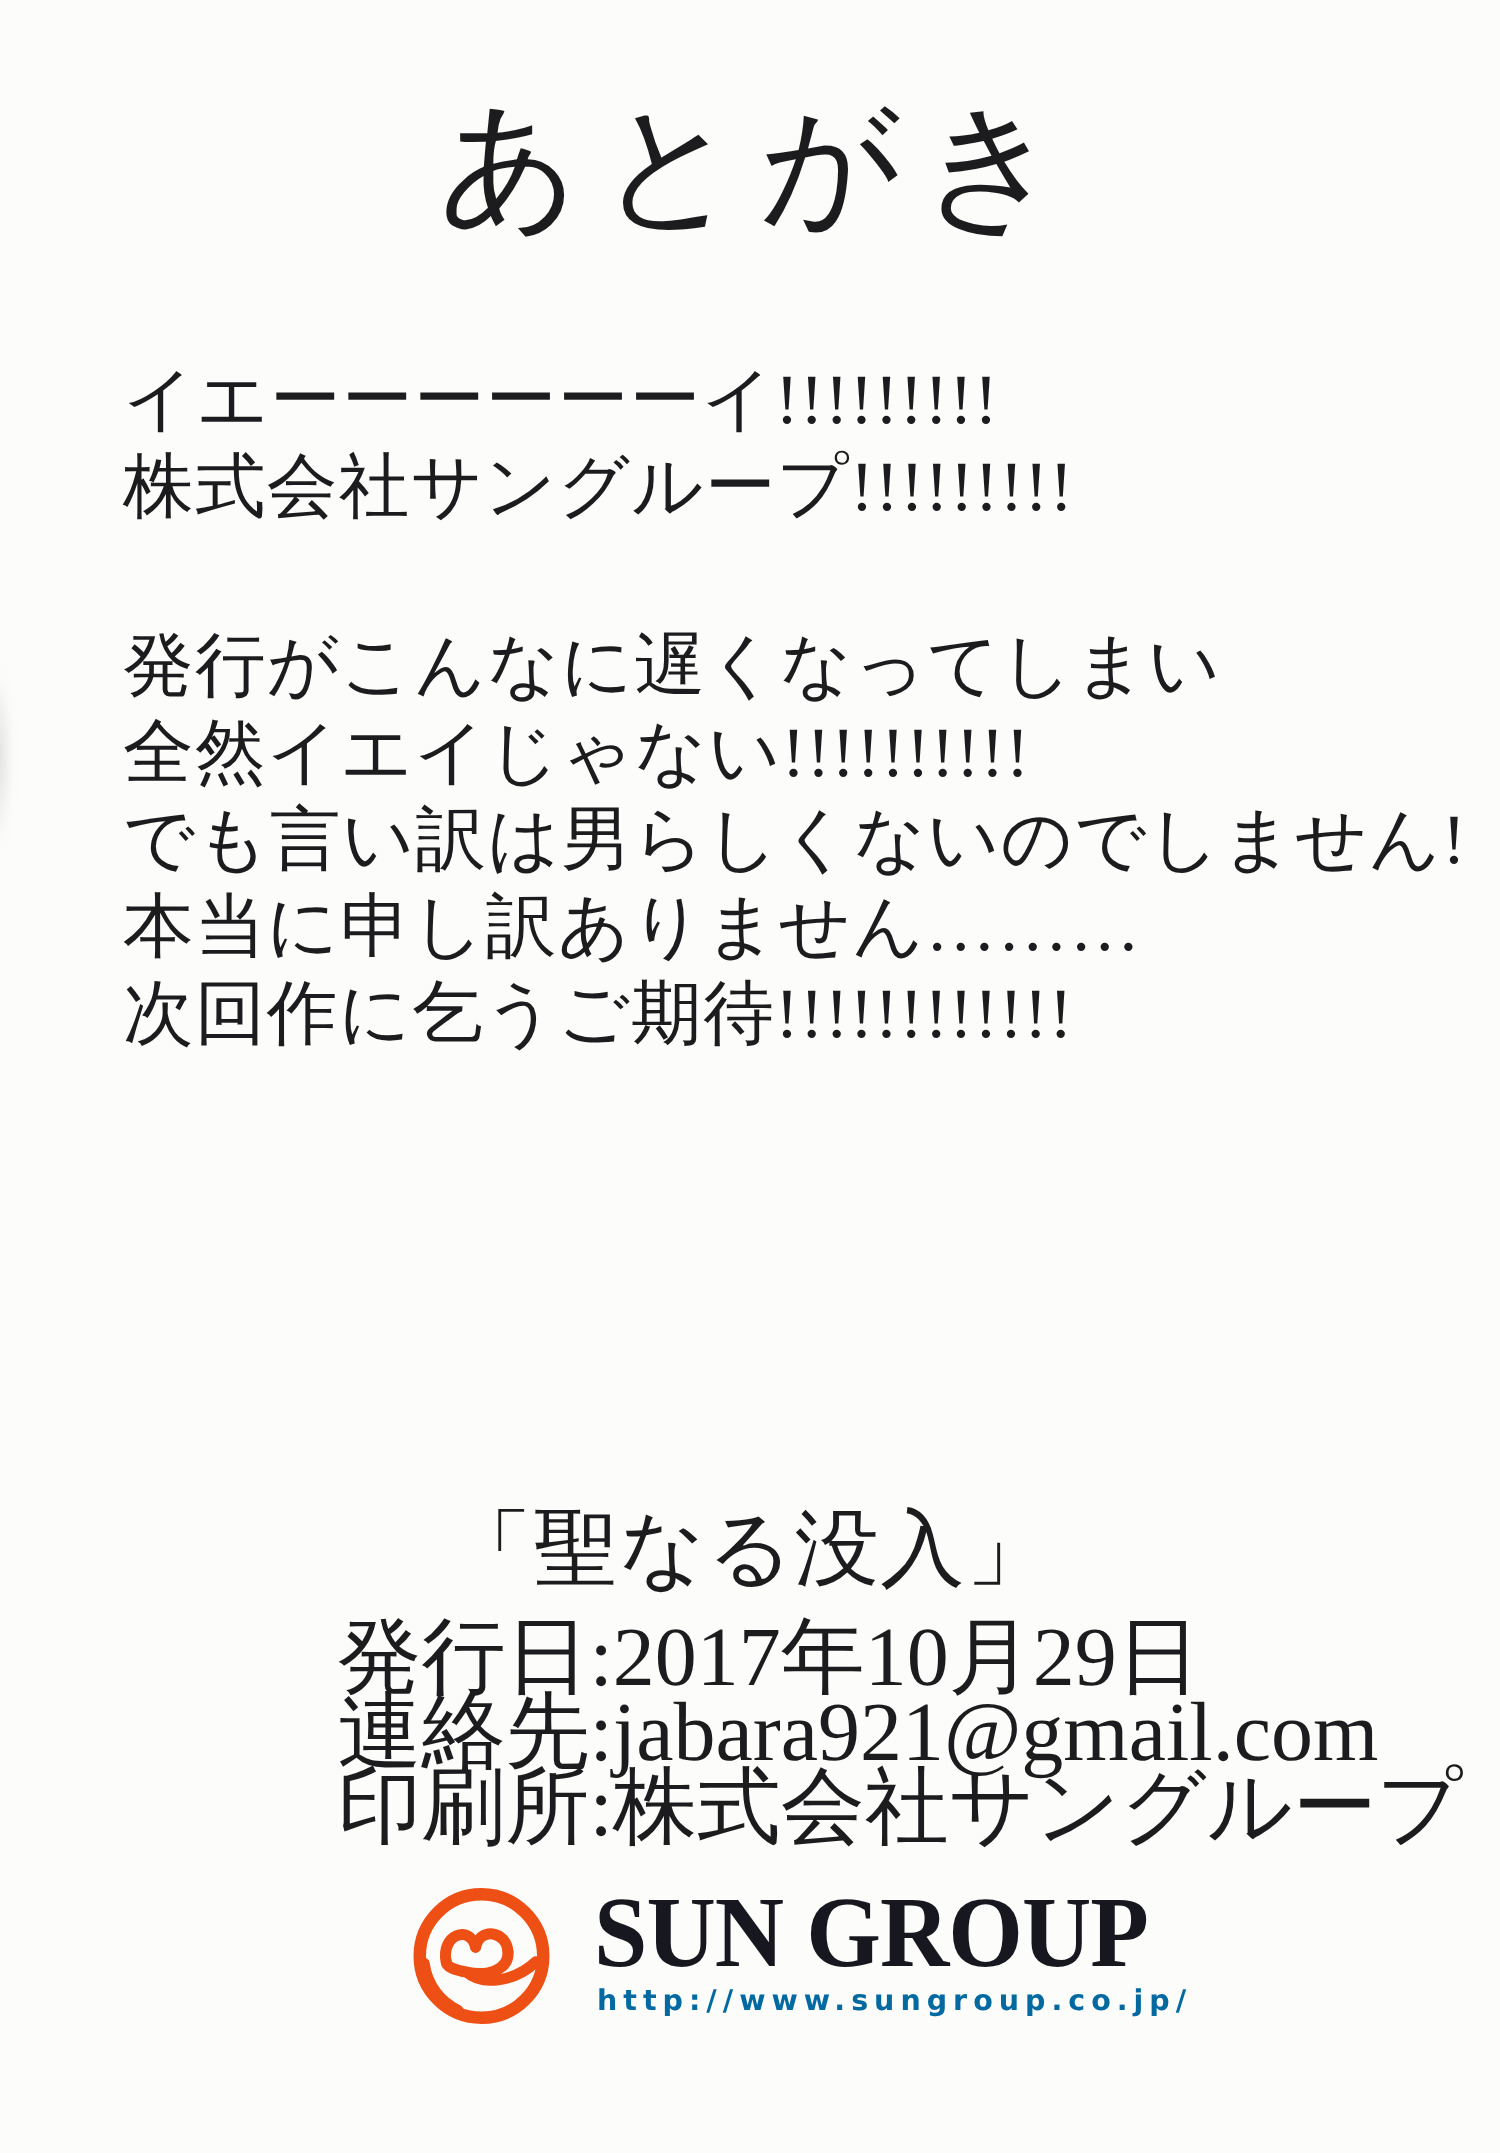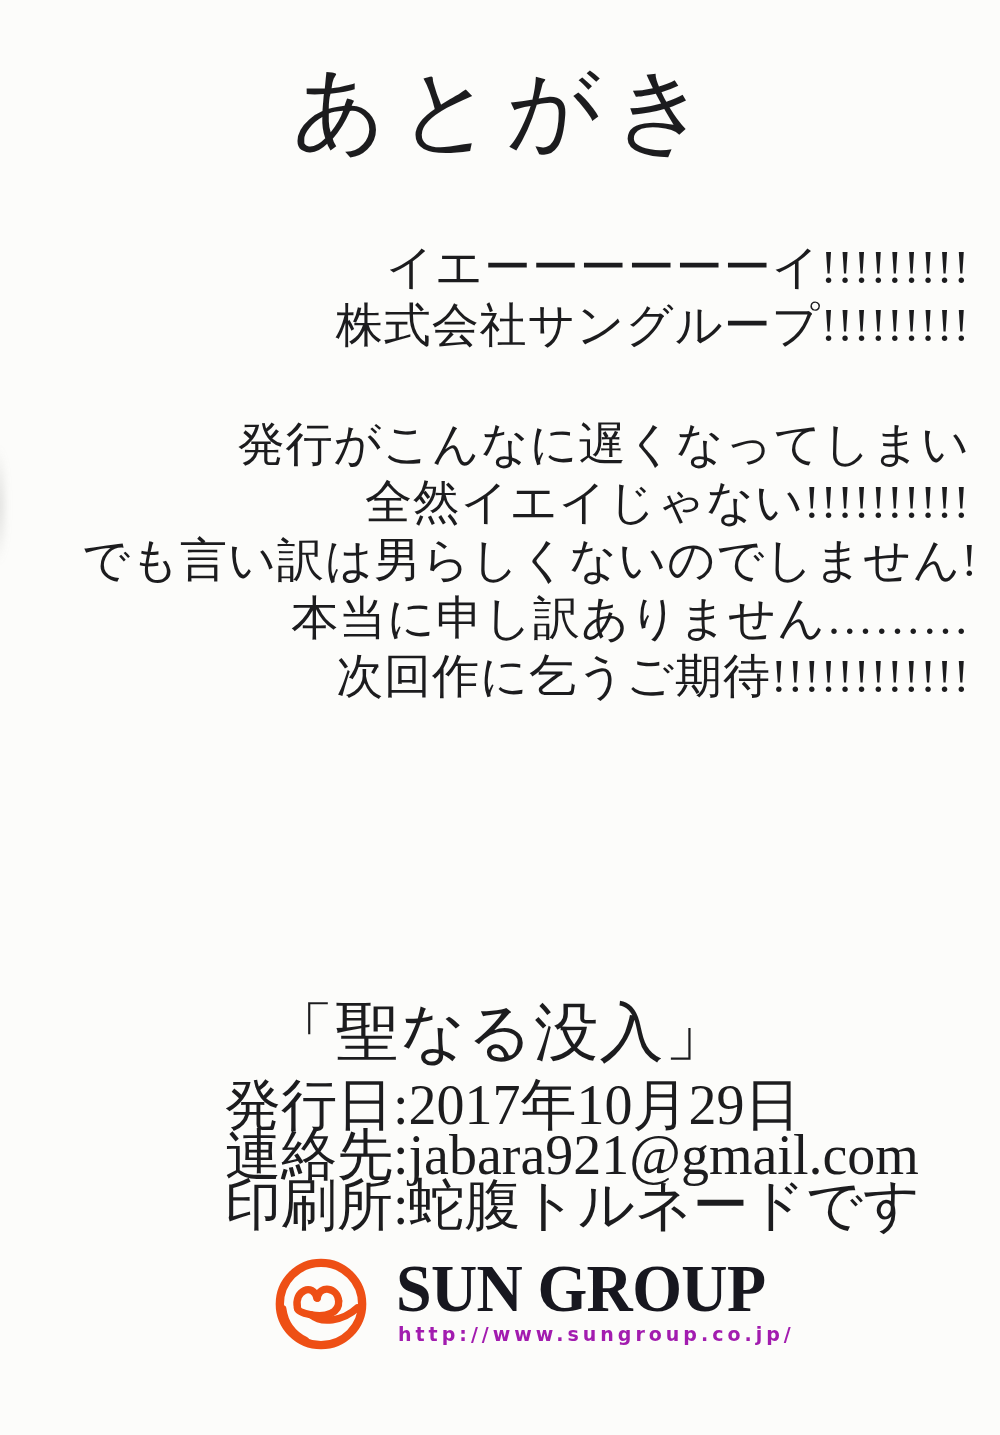--- a/index.html
+++ b/index.html
@@ -40,33 +40,32 @@
     white-space: nowrap;
   }
   .afterword {
     position: absolute;
     top: 238px;
     left: 82px;
     right: 30px;
     font-size: 47px;
     line-height: 58px;
     letter-spacing: 0.02em;
-    text-align: right;
   }
   .afterword p { margin: 0; white-space: nowrap; }
   .para-gap { height: 61px; }
   .colophon {
     position: absolute;
     top: 998px;
     left: 0;
     width: 100%;
   }
   .book-title {
     text-align: center;
-    font-size: 64px;
+    font-size: 56px;
     line-height: 70px;
     letter-spacing: 0.02em;
   }
   .colophon-lines {
     margin: 12px 0 0 225px;
     font-size: 56px;
     line-height: 50px;
   }
   .logo-row {
     position: absolute;
@@ -86,21 +85,21 @@
     letter-spacing: -0.01em;
     transform: scaleY(1.05);
     transform-origin: top left;
     white-space: nowrap;
   }
   .logo-url {
     font-family: "DejaVu Sans", "Liberation Sans", sans-serif;
     font-weight: 700;
     font-size: 19px;
     letter-spacing: 4px;
-    color: #a21caf;
+    color: #0369a1;
     margin: 4px 0 0 2px;
     white-space: nowrap;
   }
 </style>
 </head>
 <body style="background: rgb(252, 252, 250); color: rgb(28, 28, 30);">
 
 <div class="page">
 
   <div class="scan-artifact"></div>
@@ -116,21 +115,21 @@
     <p>でも言い訳は男らしくないのでしません!</p>
     <p>本当に申し訳ありません………</p>
     <p>次回作に乞うご期待!!!!!!!!!!!!</p>
   </div>
 
   <div class="colophon">
     <div class="book-title">「聖なる没入」</div>
     <div class="colophon-lines">
       <div>発行日:2017年10月29日</div>
       <div>連絡先:jabara921@gmail.com</div>
-      <div>印刷所:蛇腹トルネードです</div>
+      <div>印刷所:株式会社サングループ</div>
     </div>
   </div>
 
   <div class="logo-row">
     <span class="logo-mark">
       <svg viewBox="0 0 100 100" xmlns="http://www.w3.org/2000/svg">
         <circle class="brand-stroke" cx="50" cy="50" r="42" fill="none" stroke="#EE4F15" stroke-width="8.5"></circle>
         <path class="brand-stroke" fill="none" stroke="#EE4F15" stroke-width="7.5" stroke-linecap="round" d="M11,55 C13,70 22,81 34,87"></path>
         <path class="brand-stroke" fill="none" stroke="#EE4F15" stroke-width="7.5" stroke-linecap="round" d="M26,54 C22,36 42,28 46,44"></path>
         <path class="brand-stroke" fill="none" stroke="#EE4F15" stroke-width="7.5" stroke-linecap="round" d="M46,44 C49,30 67,33 68,47"></path>

